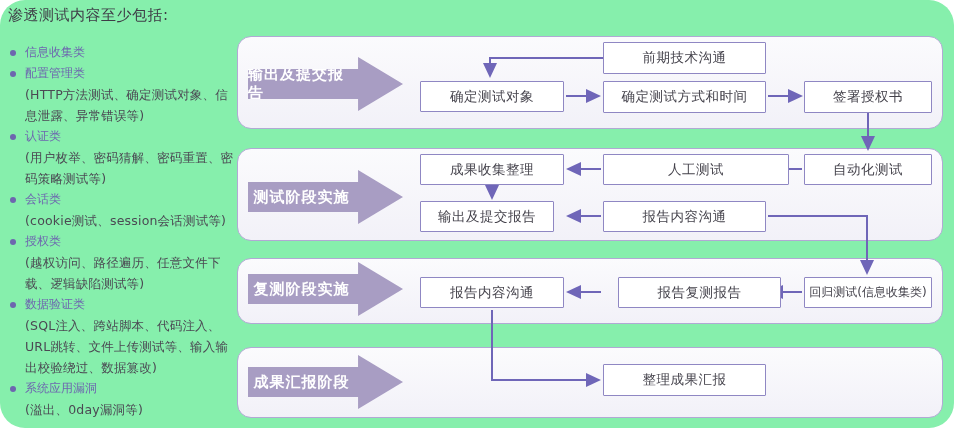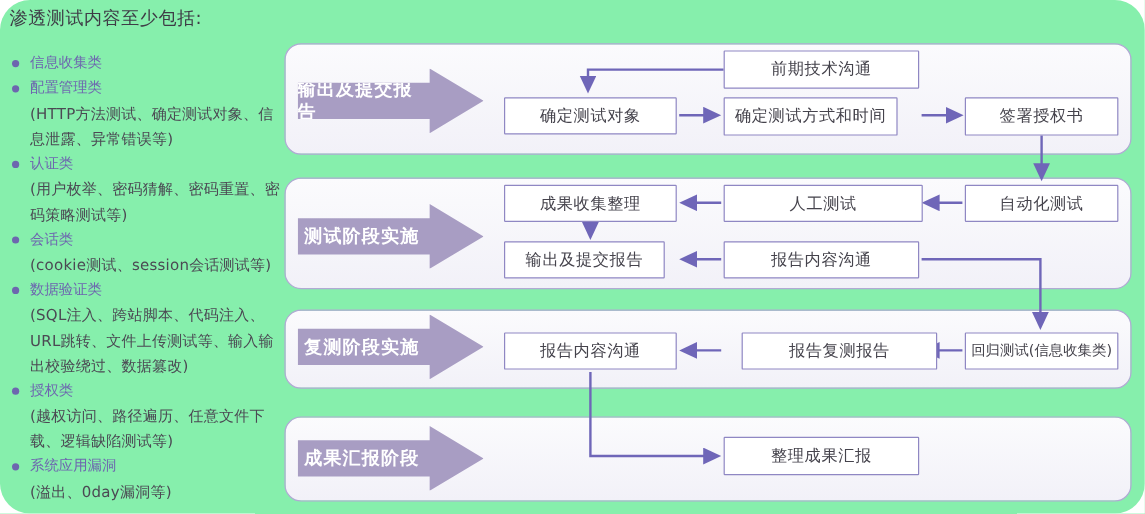--- a/index.html
+++ b/index.html
@@ -50,24 +50,24 @@
   .fbox {
     position:absolute; background:#ffffff; border:1.4px solid #8f87c3;
     color:#45434c; font-size:13.5px; letter-spacing:.5px;
     display:flex; align-items:center; justify-content:center;
     border-radius:1px;
   }
   .fbox.small-text { font-size:12px; letter-spacing:0; }
 
   #box-pre-tech        { left:603px; top:42px;  width:163px; height:32px; }
   #box-define-target   { left:420px; top:81px;  width:144px; height:31px; }
-  #box-define-method   { left:603px; top:81px;  width:145px; height:32px; }
+  #box-define-method   { left:603px; top:81px;  width:163px; height:32px; }
   #box-sign-auth       { left:804px; top:81px;  width:128px; height:32px; }
   #box-collect-results { left:420px; top:154px; width:144px; height:31px; }
-  #box-manual-test     { left:603px; top:154px; width:166px; height:31px;text-align:center; }
+  #box-manual-test     { left:603px; top:154px; width:186px; height:31px;text-align:center; }
   #box-auto-test       { left:804px; top:154px; width:128px; height:31px; }
   #box-submit-report   { left:420px; top:201px; width:134px; height:31px;text-align:right; }
   #box-report-comm-2   { left:603px; top:201px; width:163px; height:31px; }
   #box-report-comm-3   { left:420px; top:277px; width:144px; height:31px; }
   #box-retest-report   { left:603px; top:277px; width:163px; height:31px;margin-left:15px; }
   #box-regression      { left:804px; top:277px; width:128px; height:31px; }
   #box-final-report    { left:603px; top:364px; width:163px; height:32px; }
 
   
   .connectors { position:absolute; left:0; top:0; pointer-events:none; }
@@ -94,27 +94,27 @@
         <div class="cat-label">认证类</div>
         <div class="cat-sub">(用户枚举、密码猜解、密码重置、密码策略测试等)</div>
       </li>
       <li class="cat-item">
         <span class="bullet"></span>
         <div class="cat-label">会话类</div>
         <div class="cat-sub">(cookie测试、session会话测试等)</div>
       </li>
       <li class="cat-item">
         <span class="bullet"></span>
-        <div class="cat-label">数据验证类</div>
-        <div class="cat-sub">(SQL注入、跨站脚本、代码注入、URL跳转、文件上传测试等、输入输出校验绕过、数据篡改)</div>
+        <div class="cat-label">授权类</div>
+        <div class="cat-sub">(越权访问、路径遍历、任意文件下载、逻辑缺陷测试等)</div>
       </li>
       <li class="cat-item">
         <span class="bullet"></span>
-        <div class="cat-label">授权类</div>
-        <div class="cat-sub">(越权访问、路径遍历、任意文件下载、逻辑缺陷测试等)</div>
+        <div class="cat-label">数据验证类</div>
+        <div class="cat-sub">(SQL注入、跨站脚本、代码注入、URL跳转、文件上传测试等、输入输出校验绕过、数据篡改)</div>
       </li>
       <li class="cat-item">
         <span class="bullet"></span>
         <div class="cat-label">系统应用漏洞</div>
         <div class="cat-sub">(溢出、0day漏洞等)</div>
       </li>
     </ul>
   </div>
 
   <div class="panel" id="panel-1"></div>

